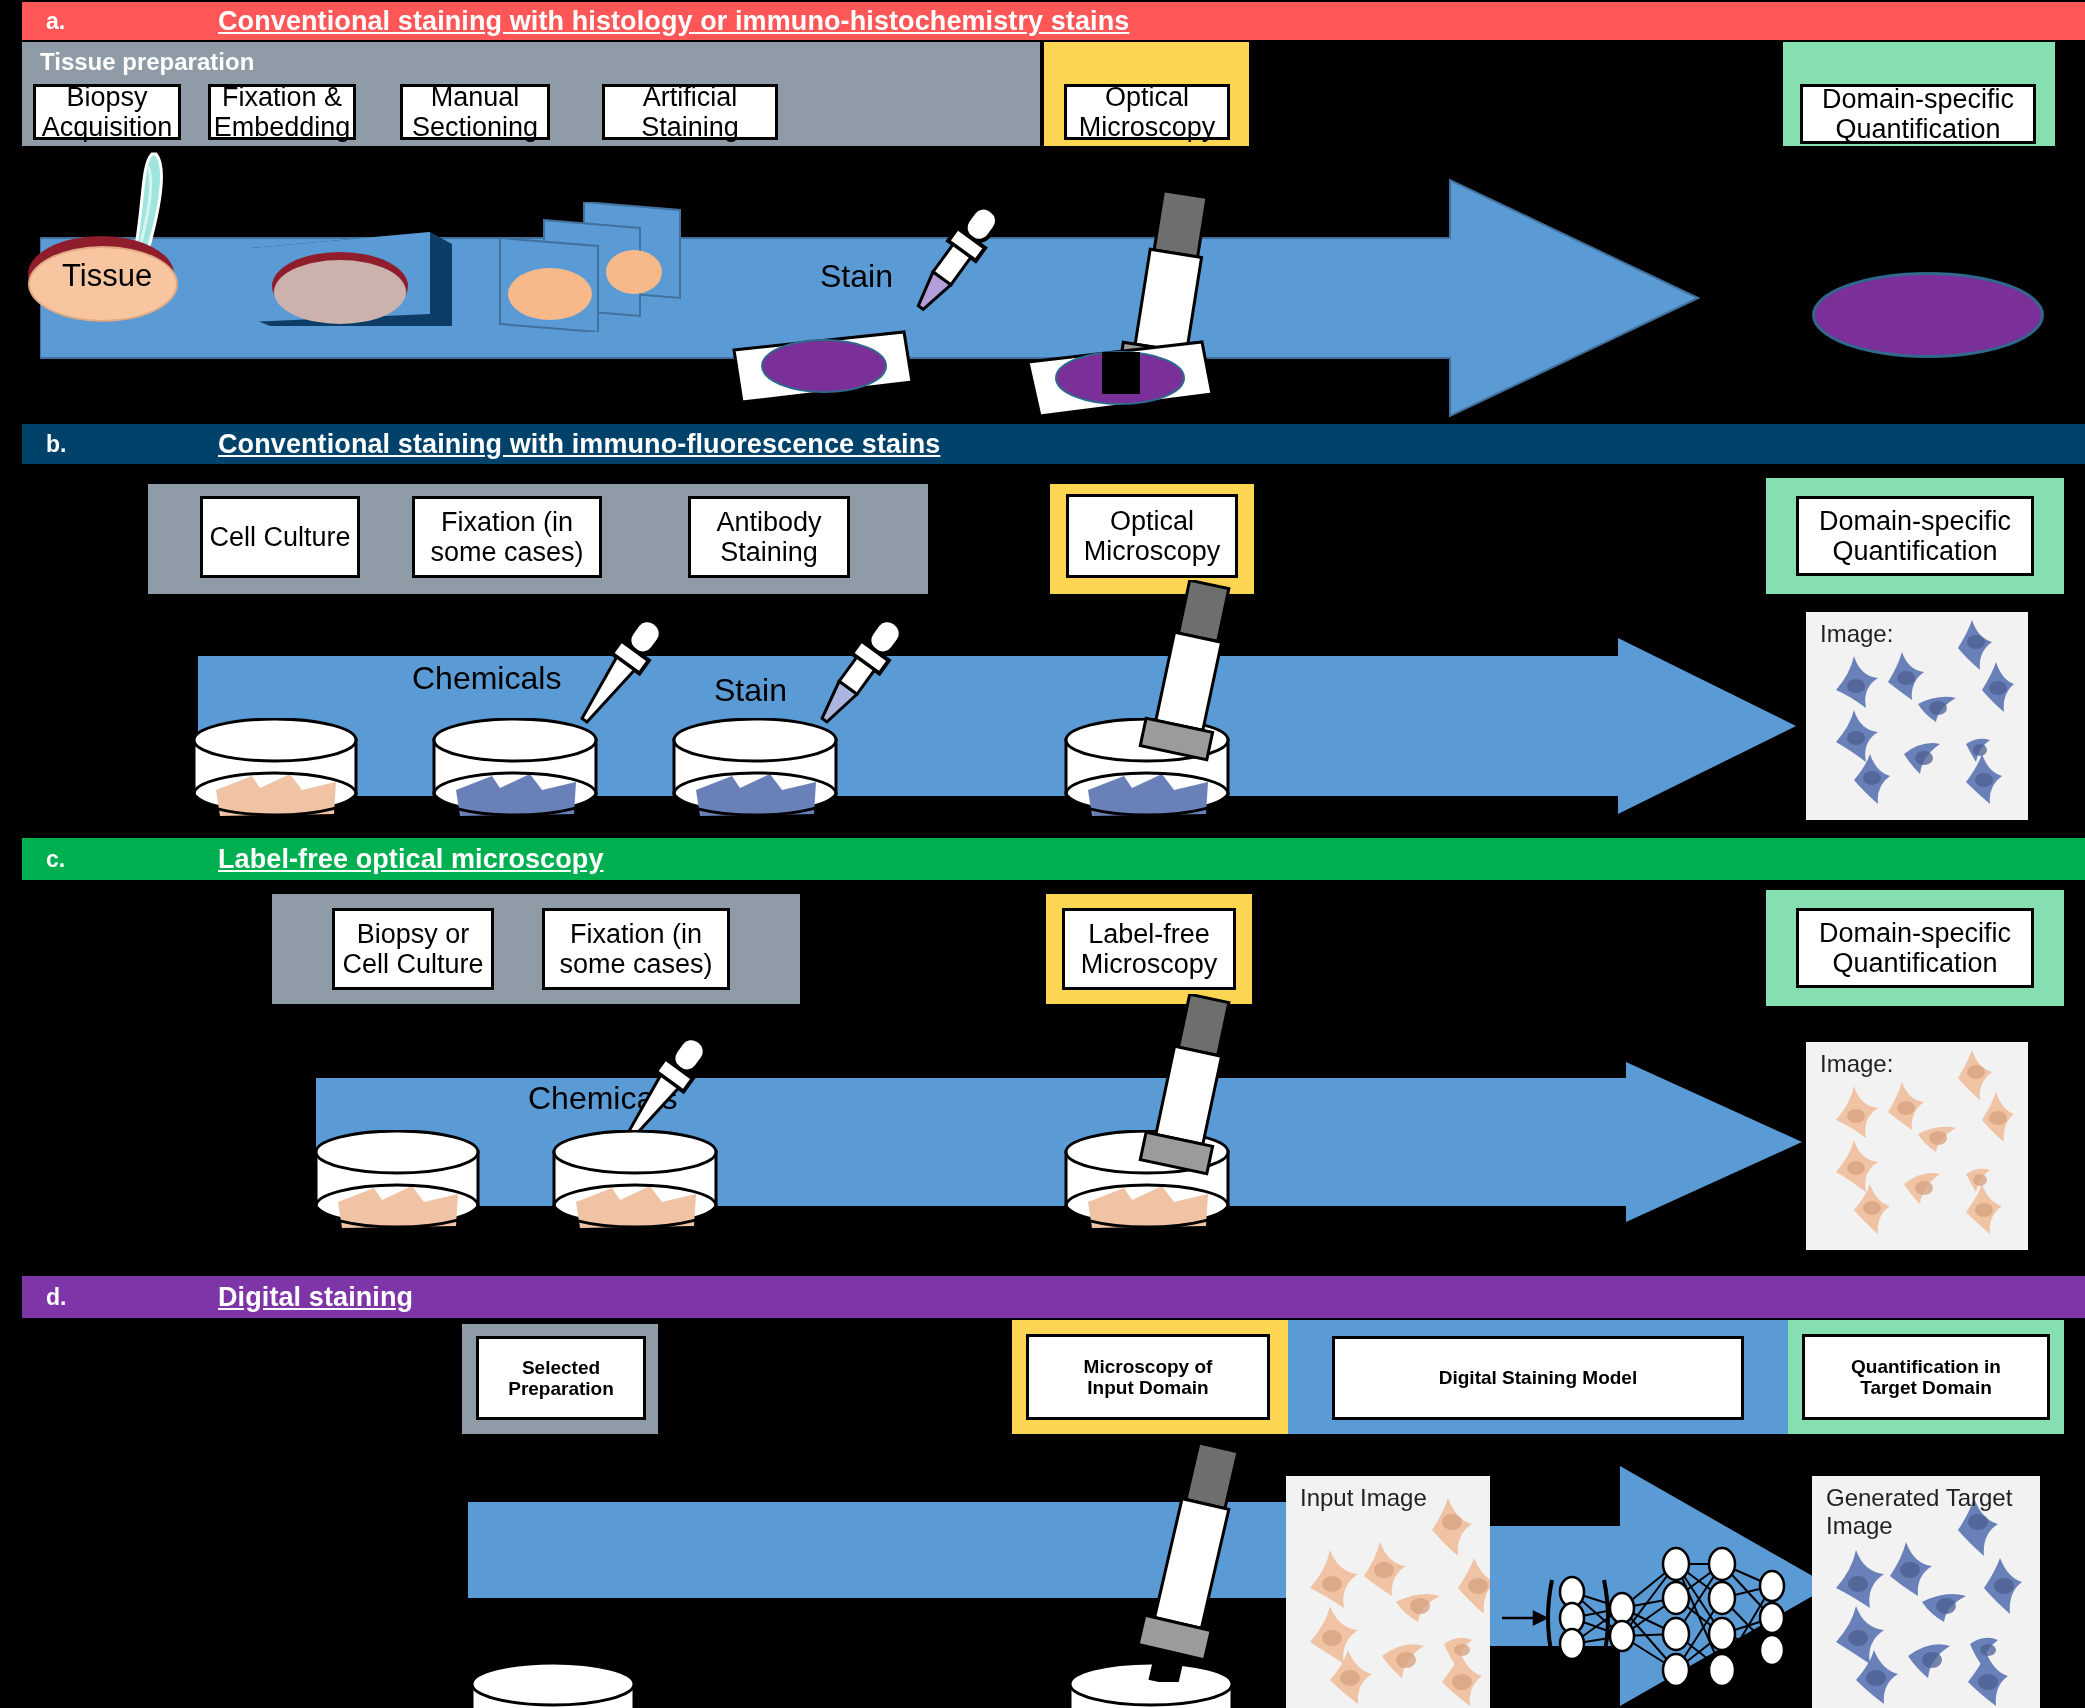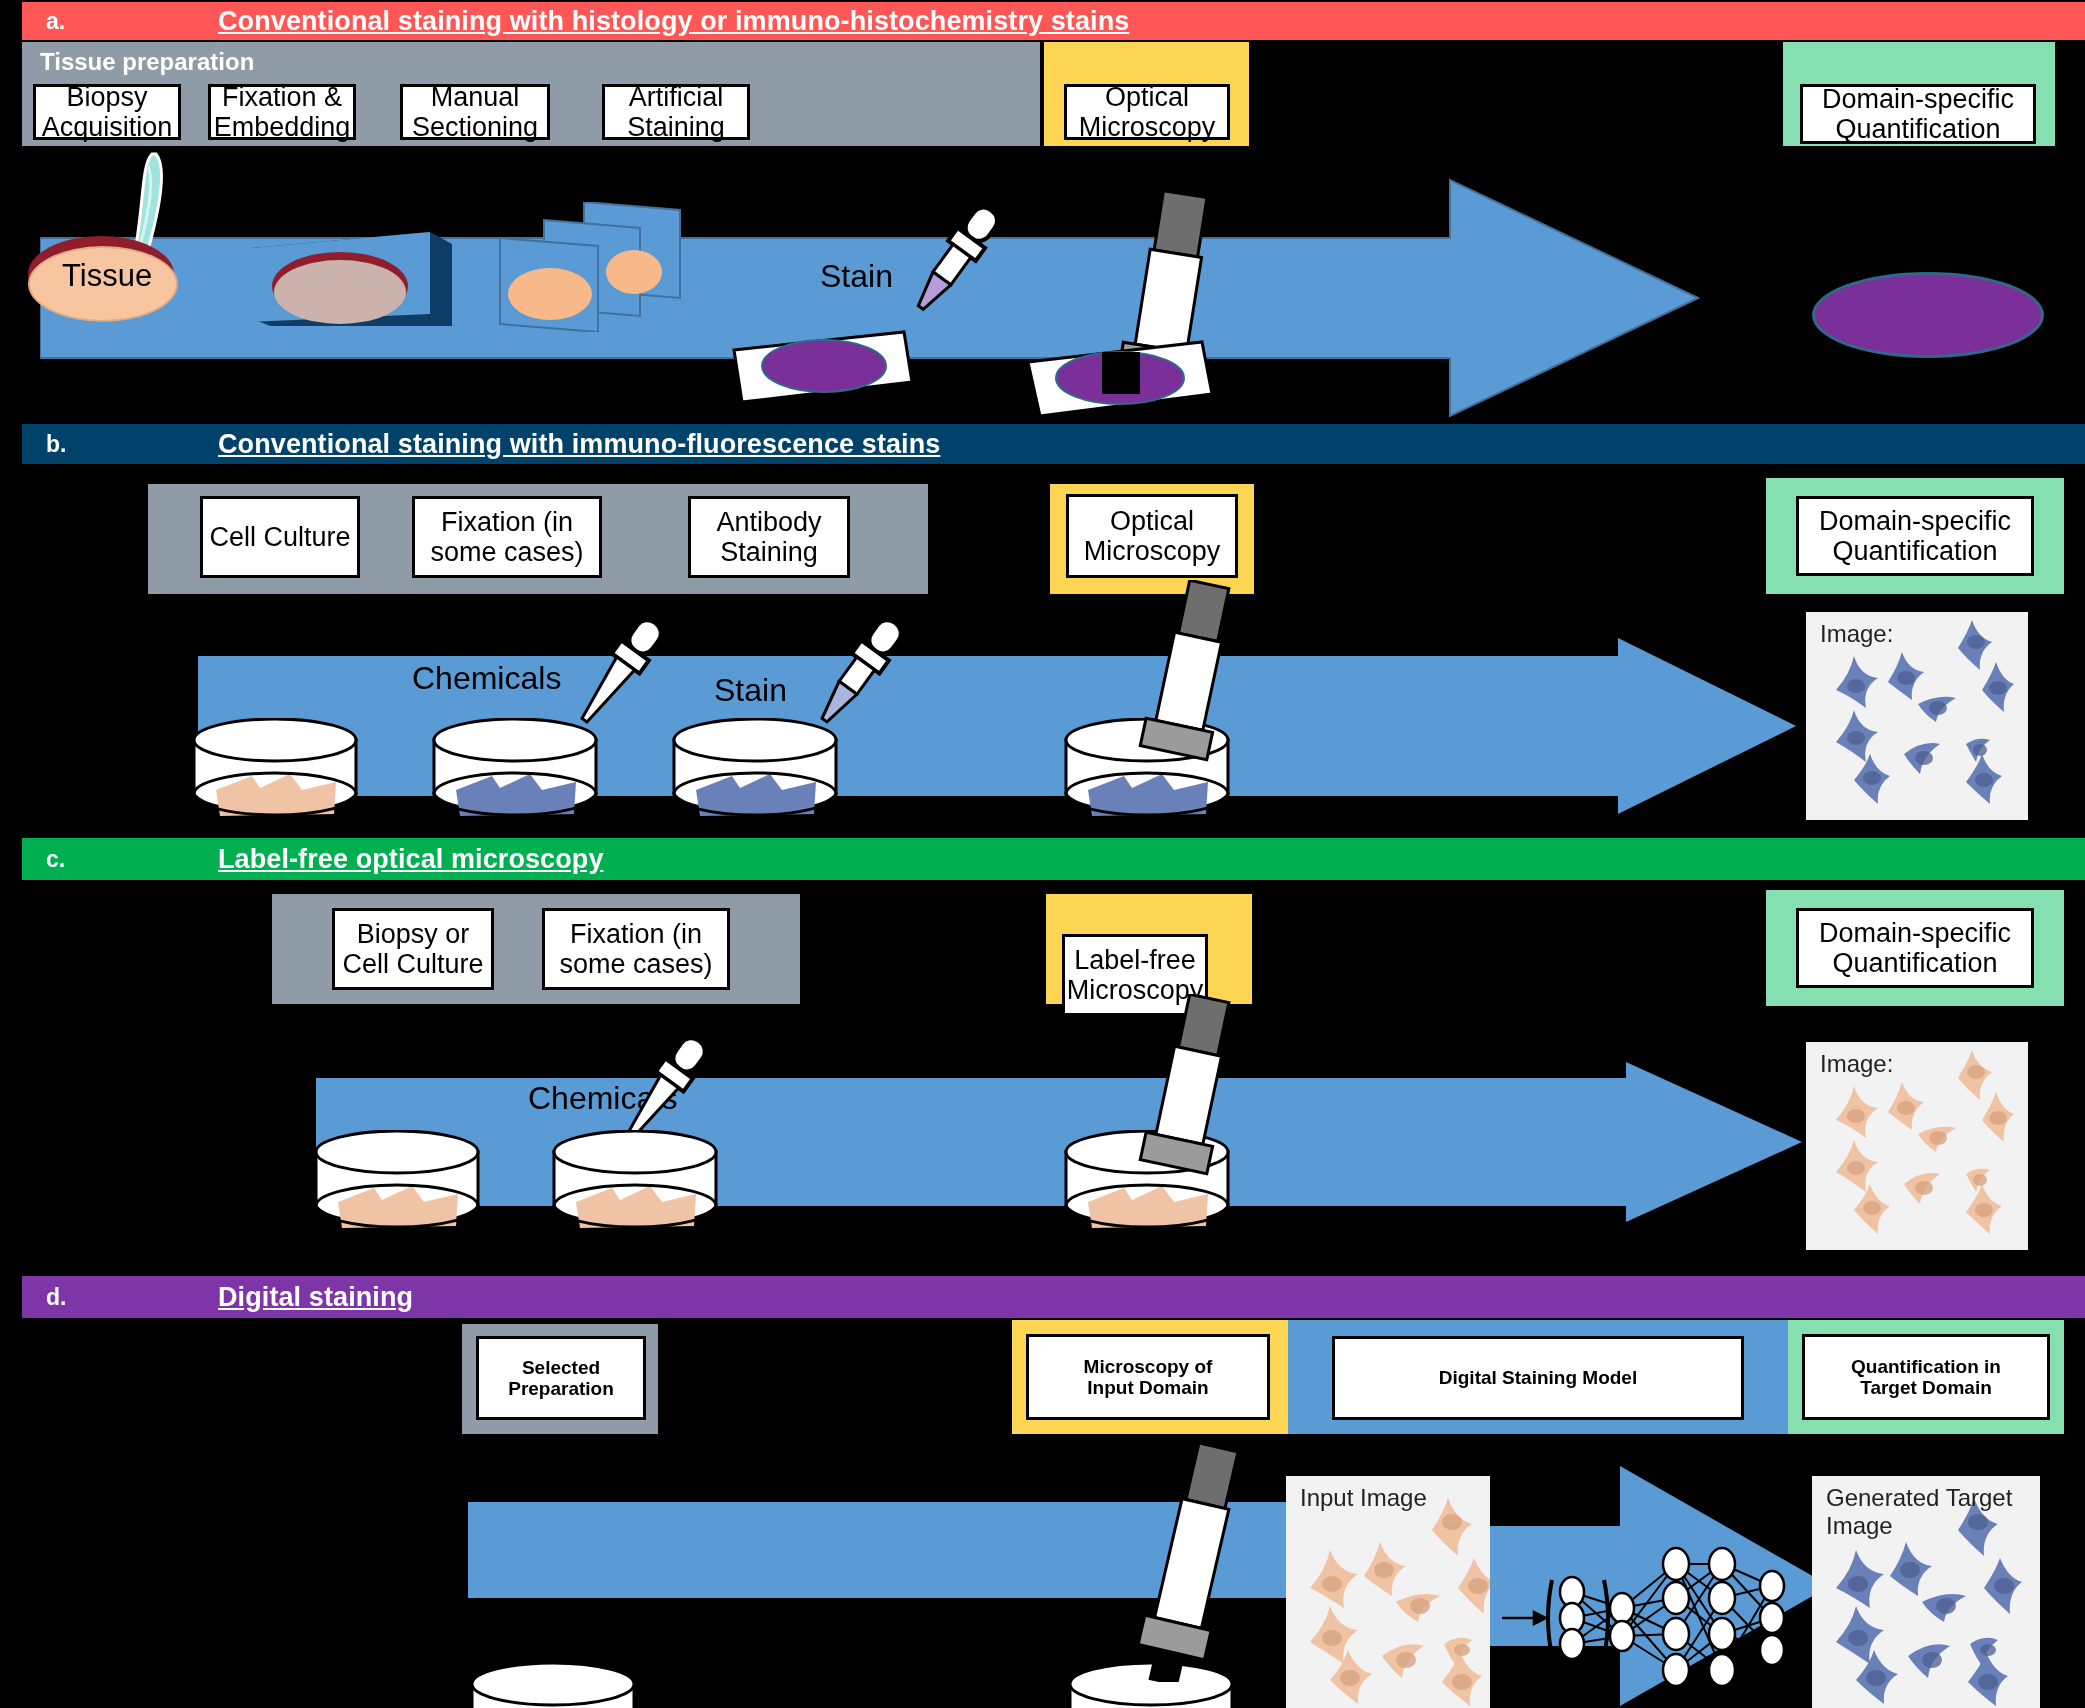--- a/index.html
+++ b/index.html
@@ -65,21 +65,21 @@
 Acquisition</span>
 </div>
 <div class="pbox" style="left:208px;top:84px;width:148px;height:56px;">
   <span style="white-space:pre-line">Fixation &amp;
 Embedding</span>
 </div>
 <div class="pbox" style="left:400px;top:84px;width:150px;height:56px;">
   <span style="white-space:pre-line">Manual
 Sectioning</span>
 </div>
-<div class="pbox" style="left:602px;top:84px;width:148px;height:56px;">
+<div class="pbox" style="left:602px;top:84px;width:176px;height:56px;">
   <span style="white-space:pre-line">Artificial
 Staining</span>
 </div>
 <div class="pbox" style="left:1064px;top:84px;width:166px;height:56px;">
   <span style="white-space:pre-line">Optical
 Microscopy</span>
 </div>
 <div class="pbox" style="left:1800px;top:84px;width:236px;height:60px;">
   <span style="white-space:pre-line">Domain-specific
 Quantification</span>
@@ -274,21 +274,21 @@
 <div class="band green" style="left:1766px;top:890px;width:298px;height:116px;"></div>
 
 <div class="pbox" style="left:332px;top:908px;width:162px;height:82px;">
   <span style="white-space:pre-line">Biopsy or
 Cell Culture</span>
 </div>
 <div class="pbox" style="left:542px;top:908px;width:188px;height:82px;">
   <span style="white-space:pre-line">Fixation (in
 some cases)</span>
 </div>
-<div class="pbox" style="left:1062px;top:908px;width:146px;height:82px;margin-top:26px;">
+<div class="pbox" style="left:1062px;top:908px;width:174px;height:82px;">
   <span style="white-space:pre-line">Label-free
 Microscopy</span>
 </div>
 <div class="pbox" style="left:1796px;top:908px;width:238px;height:80px;">
   <span style="white-space:pre-line">Domain-specific
 Quantification</span>
 </div>
 
 <div class="arrowwrap" style="left:316px;top:1062px;">
   <svg width="1488" height="160" viewBox="0 0 1488 160">

